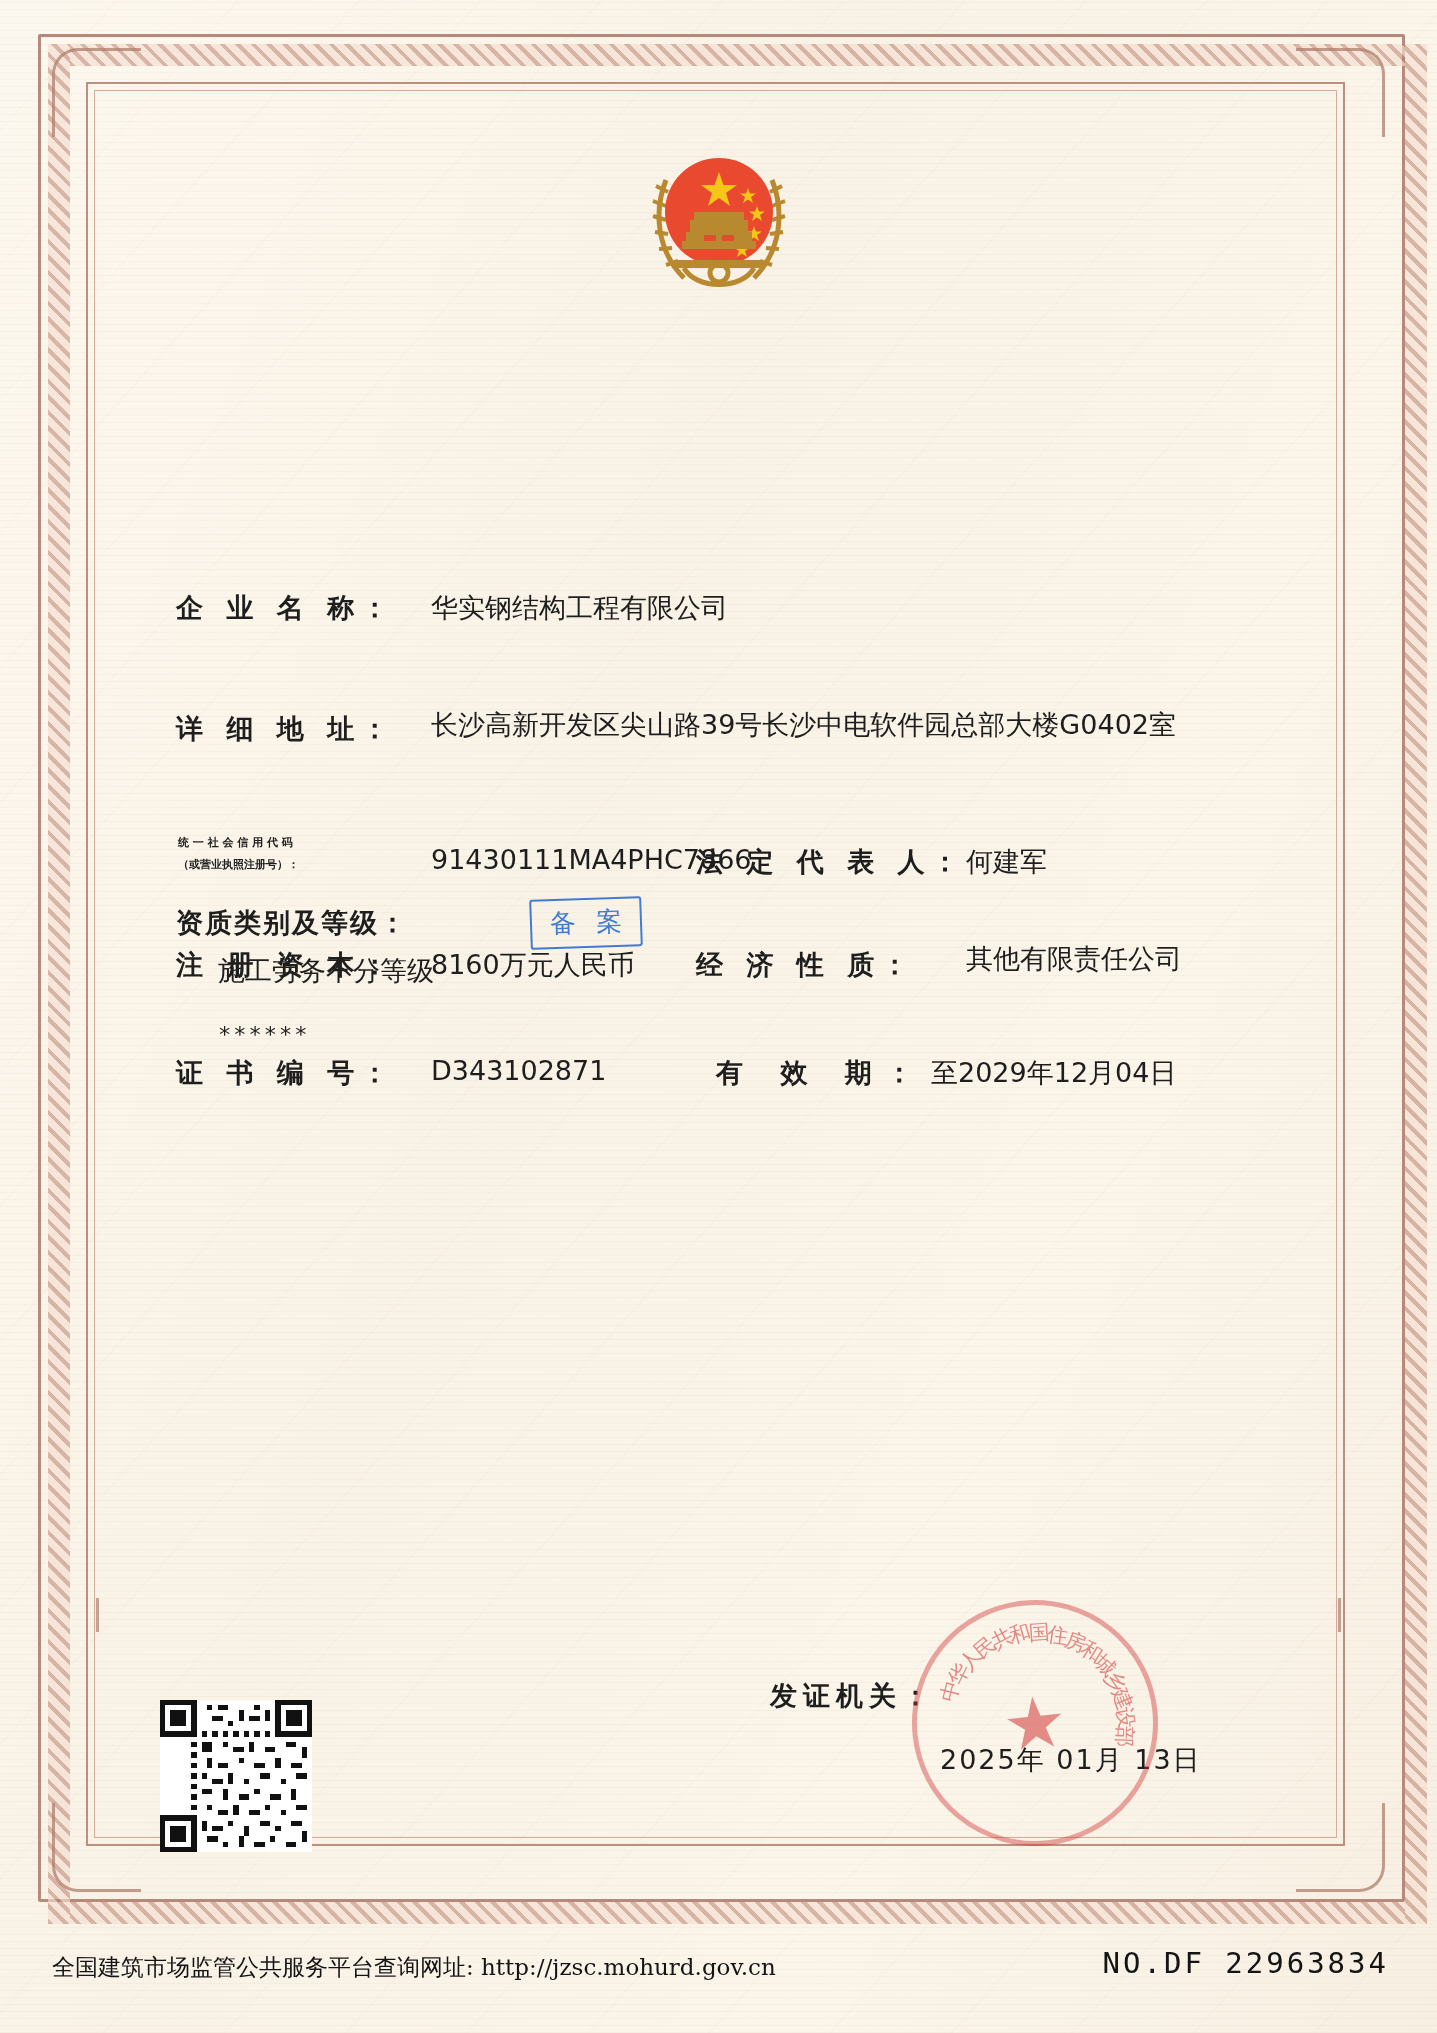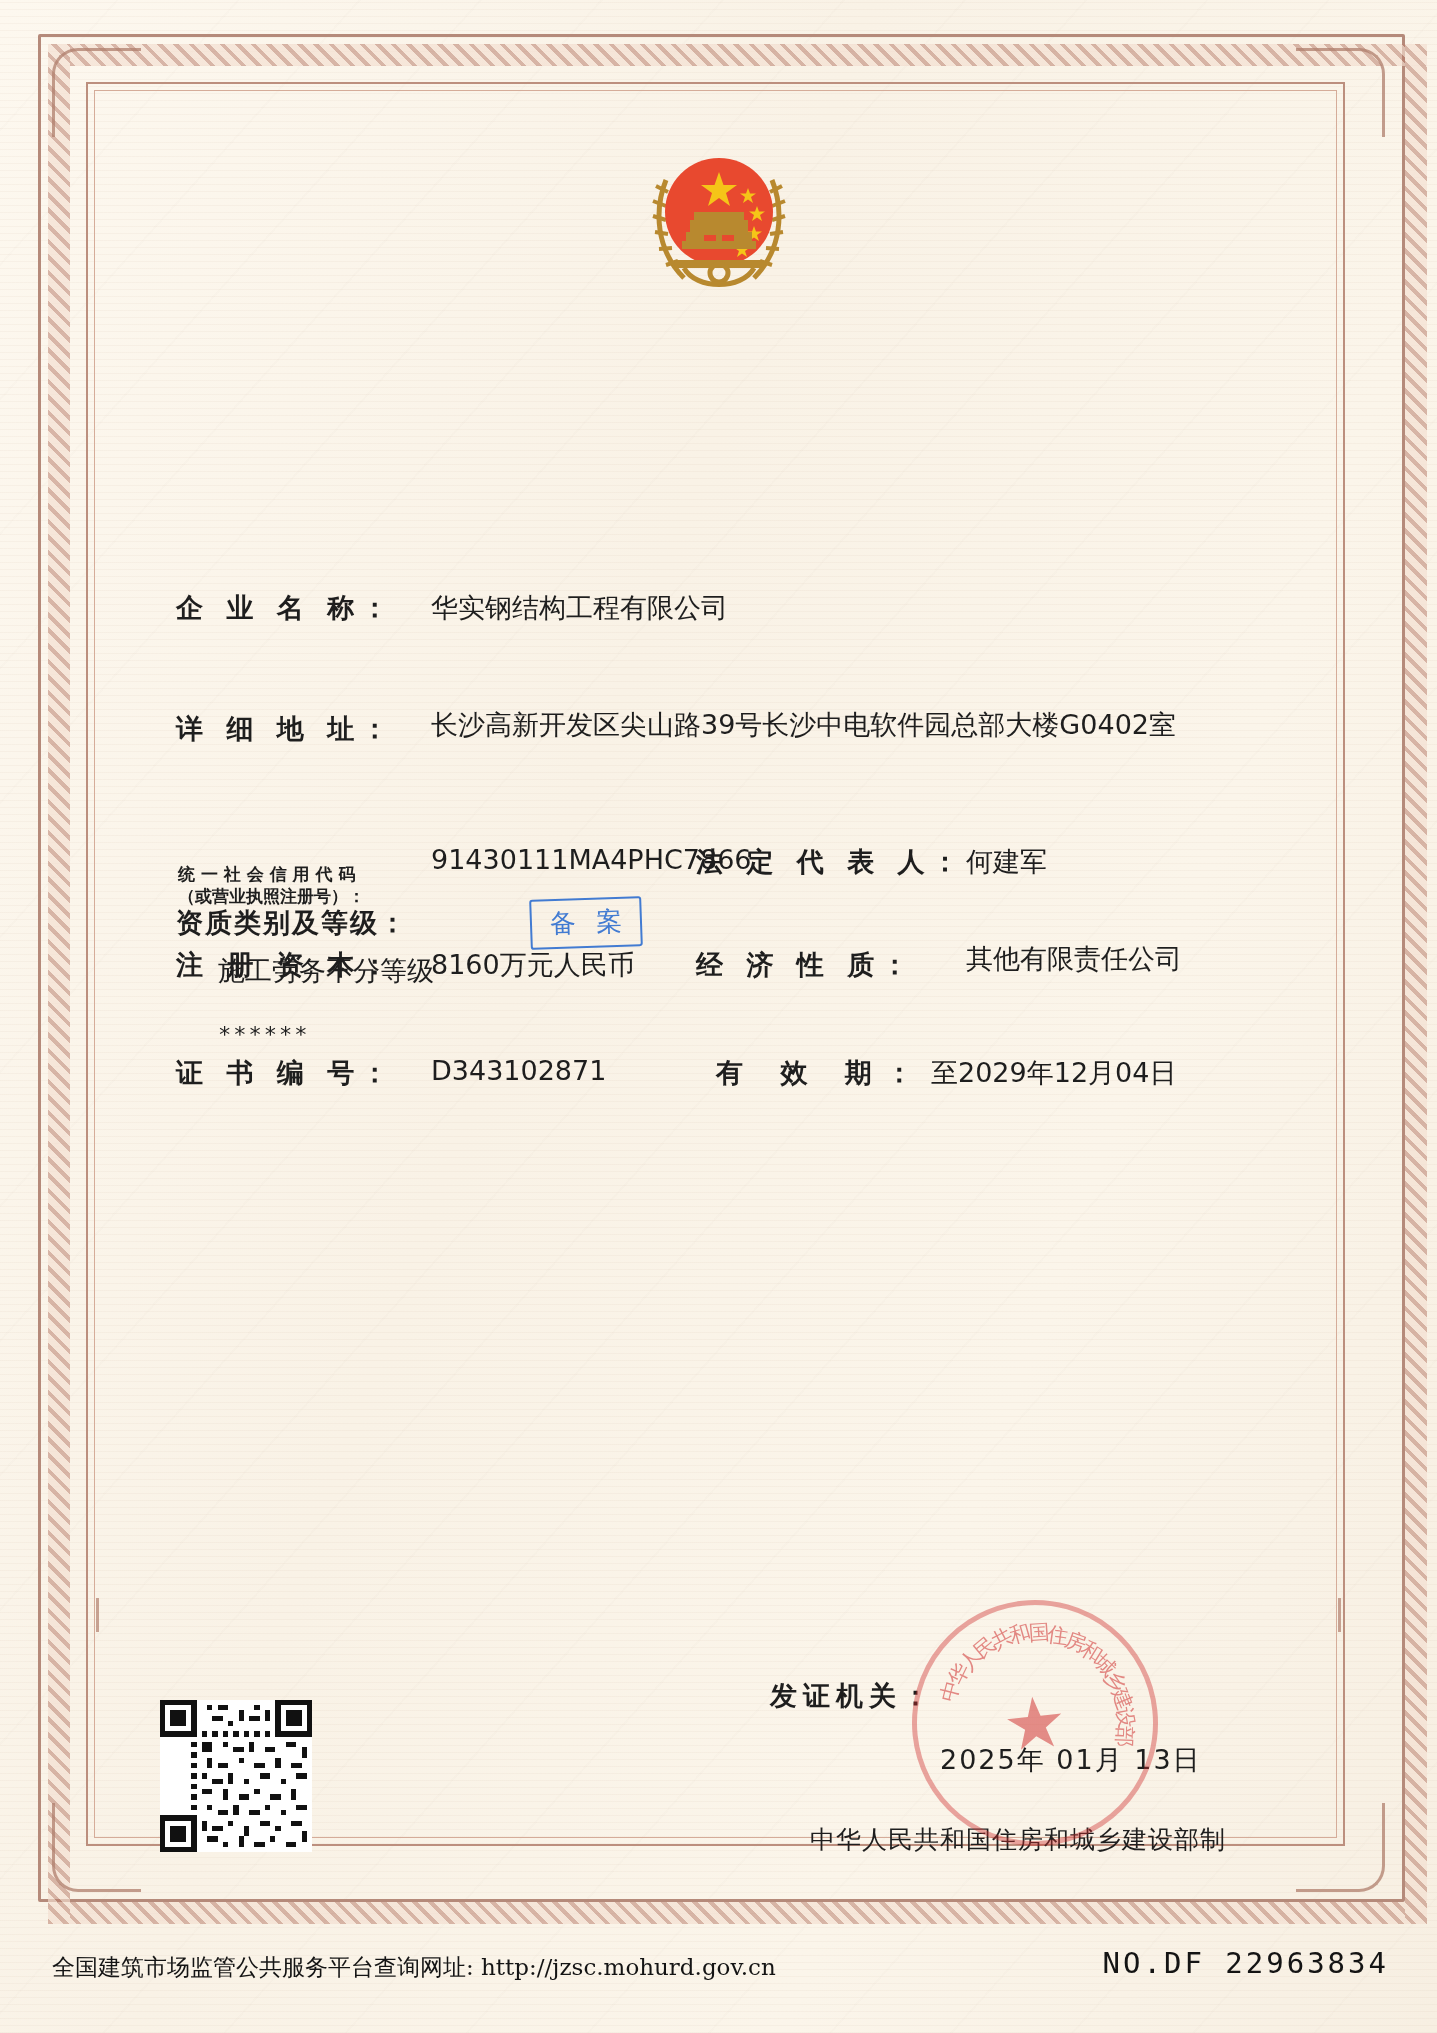--- a/index.html
+++ b/index.html
@@ -140,25 +140,24 @@
     min-height: 48px;
   }
   .lbl {
     position: absolute;
     font-size: 27px;
     font-weight: bold;
     white-space: nowrap;
     letter-spacing: 7px;
   }
   .lbl.small {
-    font-size: 17px;
+    font-size: 11px;
     font-weight: bold;
     letter-spacing: 0px;
     line-height: 22px;
-    margin-top: 31px;
   }
   .val {
     position: absolute;
     font-size: 27px;
     white-space: nowrap;
   }
   .val.wrap { white-space: normal; line-height: 40px; }
 
   
   .qual-title {
@@ -413,21 +412,20 @@
   <div class="qual-title">资质类别及等级：</div>
   <div class="qual-list">
     <div>施工劳务不分等级</div>
   </div>
   <div class="qual-stars">******</div>
 
   <div class="beian-stamp">备 案</div>
 
   <div class="issuer-label">发证机关：</div>
   <div class="issue-date">2025年  01月  13日</div>
-  <div class="issuer-org">中华人民共和国住房和城乡建设部制</div>
 
   <div class="seal">
     <div class="star">★</div>
     <div class="seal-text">
       <span style="transform: rotate(-70deg) translate(0,-104px);">中</span>
       <span style="transform: rotate(-58deg) translate(0,-104px);">华</span>
       <span style="transform: rotate(-46deg) translate(0,-104px);">人</span>
       <span style="transform: rotate(-34deg) translate(0,-104px);">民</span>
       <span style="transform: rotate(-22deg) translate(0,-104px);">共</span>
       <span style="transform: rotate(-10deg) translate(0,-104px);">和</span>

